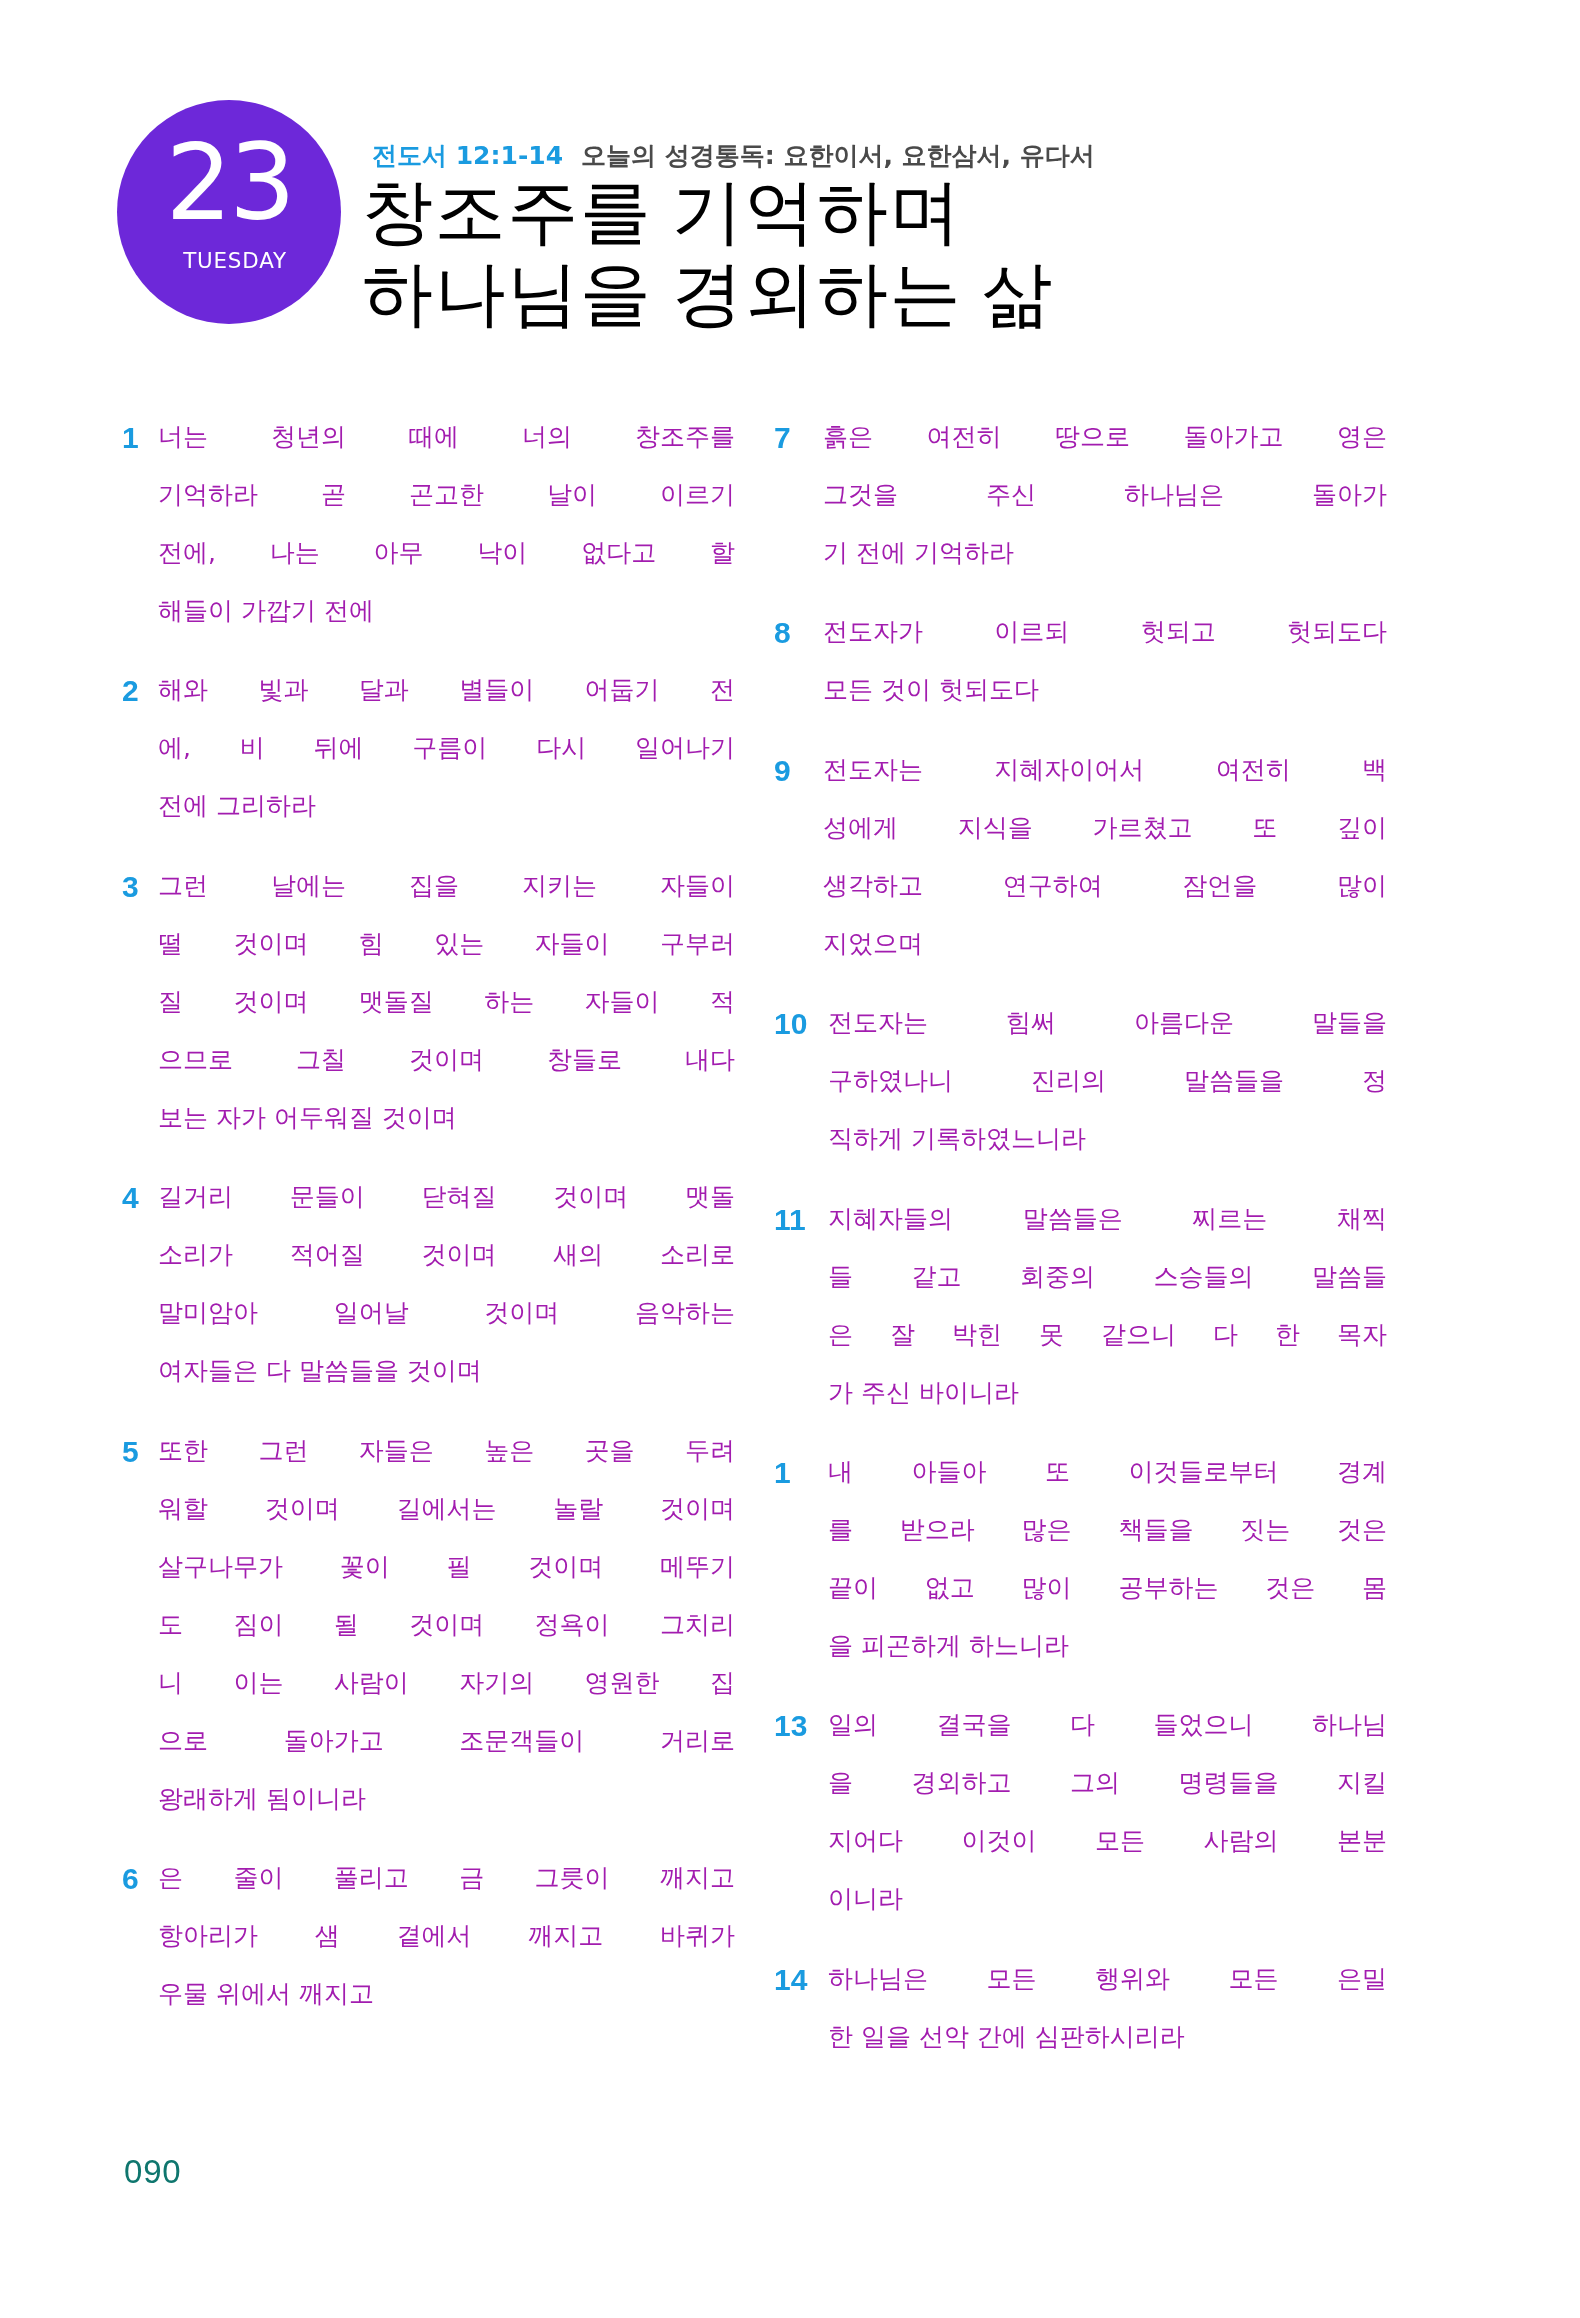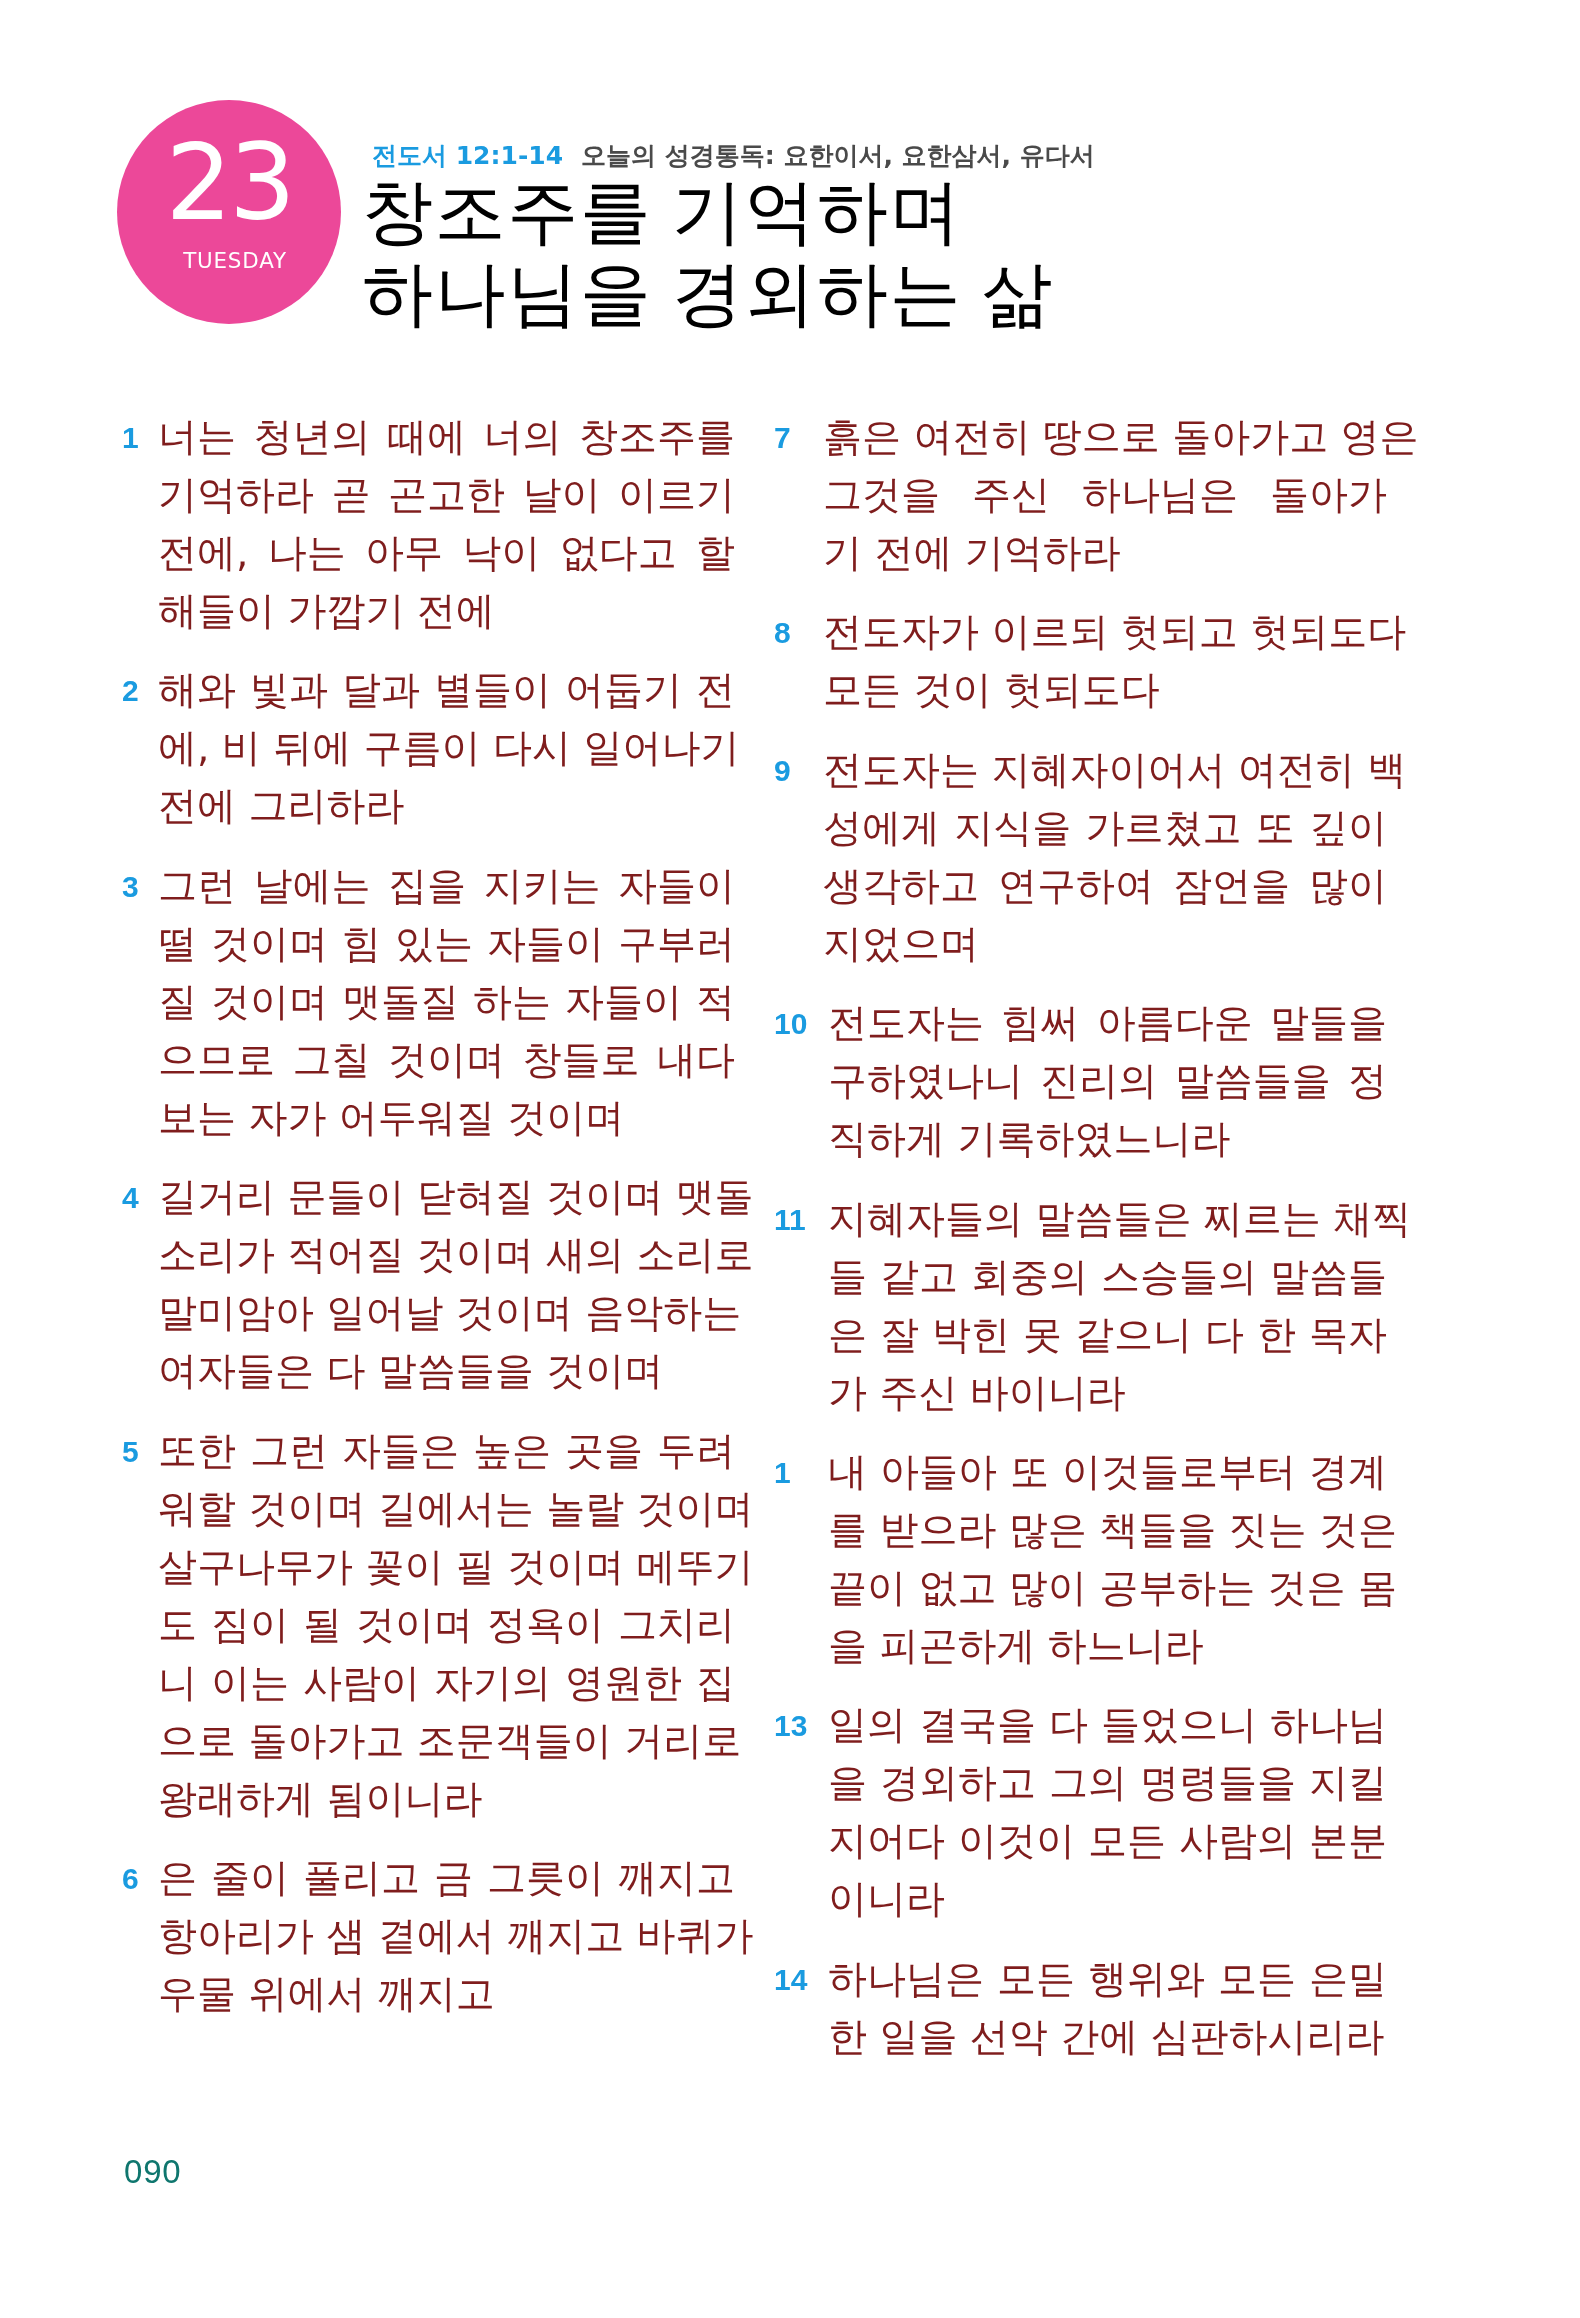--- a/index.html
+++ b/index.html
@@ -15,21 +15,21 @@
       font-family: "DejaVu Sans", "Liberation Sans", sans-serif;
       color: #1a1a1a;
     }
     .day-badge {
       position: absolute;
       left: 117px;
       top: 100px;
       width: 224px;
       height: 224px;
       border-radius: 50%;
-      background: #ec4899;
+      background: #6d28d9;
       color: #ffffff;
       text-align: center;
     }
     .day-number {
       position: absolute;
       left: 0;
       right: 0;
       top: 26px;
       font-family: "DejaVu Sans", "Liberation Sans", sans-serif;
       font-size: 105px;
@@ -98,24 +98,24 @@
       font-family: "Liberation Sans", sans-serif;
     }
     .verse-lines {
       margin-left: 36px;
     }
     .col-right .verse-lines { margin-left: 49px; }
     .col-right .verse.two-digit .verse-lines { margin-left: 54px; }
     .col-left .verse-lines { margin-left: 36px; }
     .verse-line {
       display: block;
-      font-size: 39px;
+      font-size: 25px;
       line-height: 58px;
       white-space: nowrap;
-      color: #7f1d1d;
+      color: #a21caf;
       text-align: justify;
       text-align-last: justify;
     }
     .verse-line.last {
       text-align-last: left;
     }
     .page-number {
       position: absolute;
       left: 124px;
       top: 2151px;

